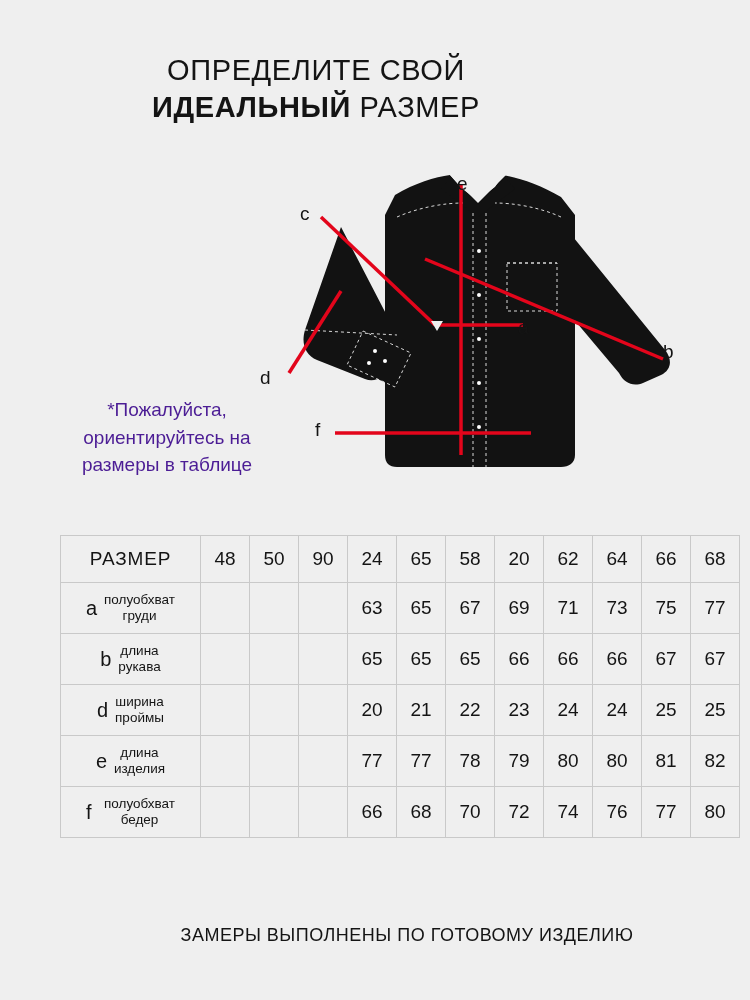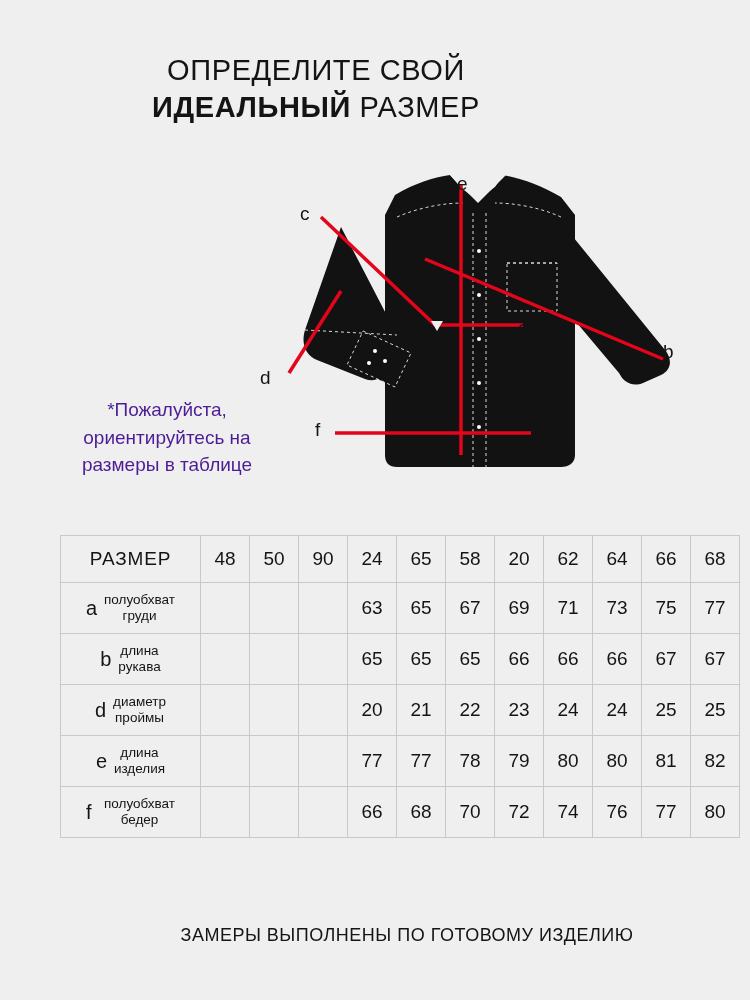--- a/index.html
+++ b/index.html
@@ -283,21 +283,21 @@
           <td>65</td>
           <td>65</td>
           <td>65</td>
           <td>66</td>
           <td>66</td>
           <td>66</td>
           <td>67</td>
           <td>67</td>
         </tr>
         <tr>
-          <td class="row-label"><span class="letter">d</span><span class="txt">диаметр
+          <td class="row-label"><span class="letter">d</span><span class="txt">ширина
 проймы</span></td>
           <td class="empty"></td>
           <td class="empty"></td>
           <td class="empty"></td>
           <td>20</td>
           <td>21</td>
           <td>22</td>
           <td>23</td>
           <td>24</td>
           <td>24</td>

